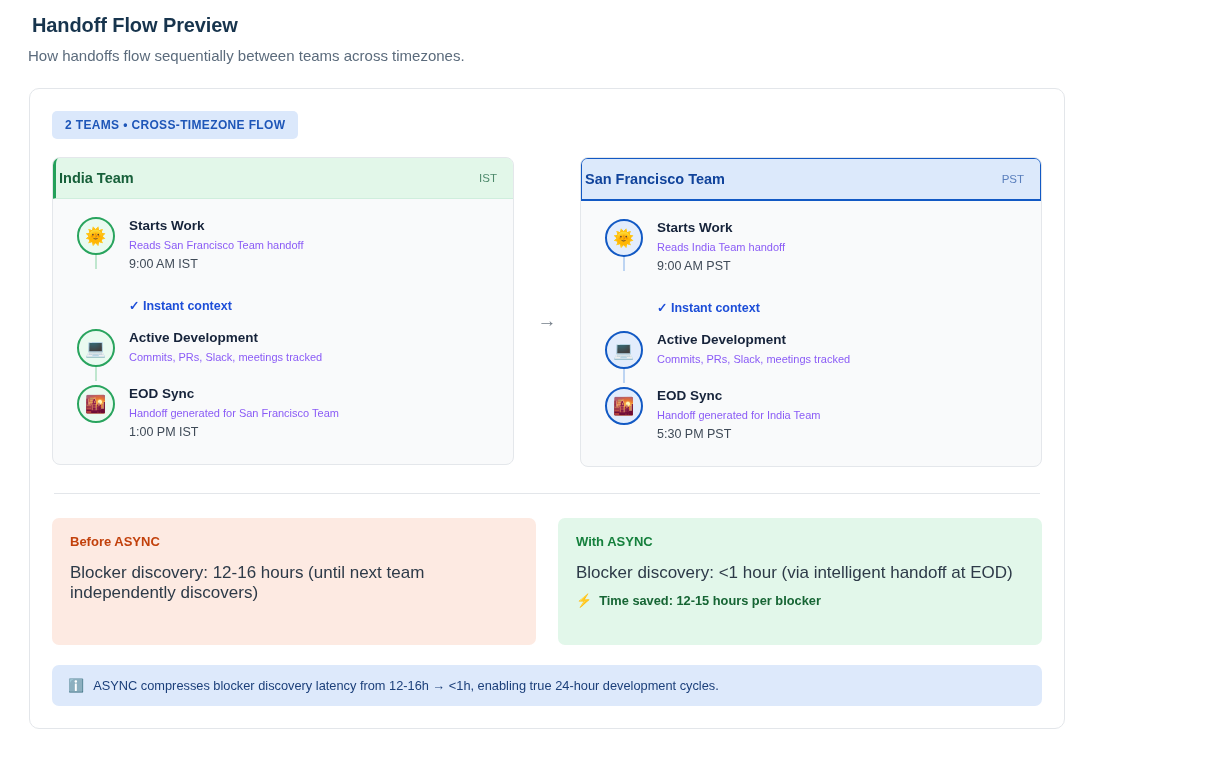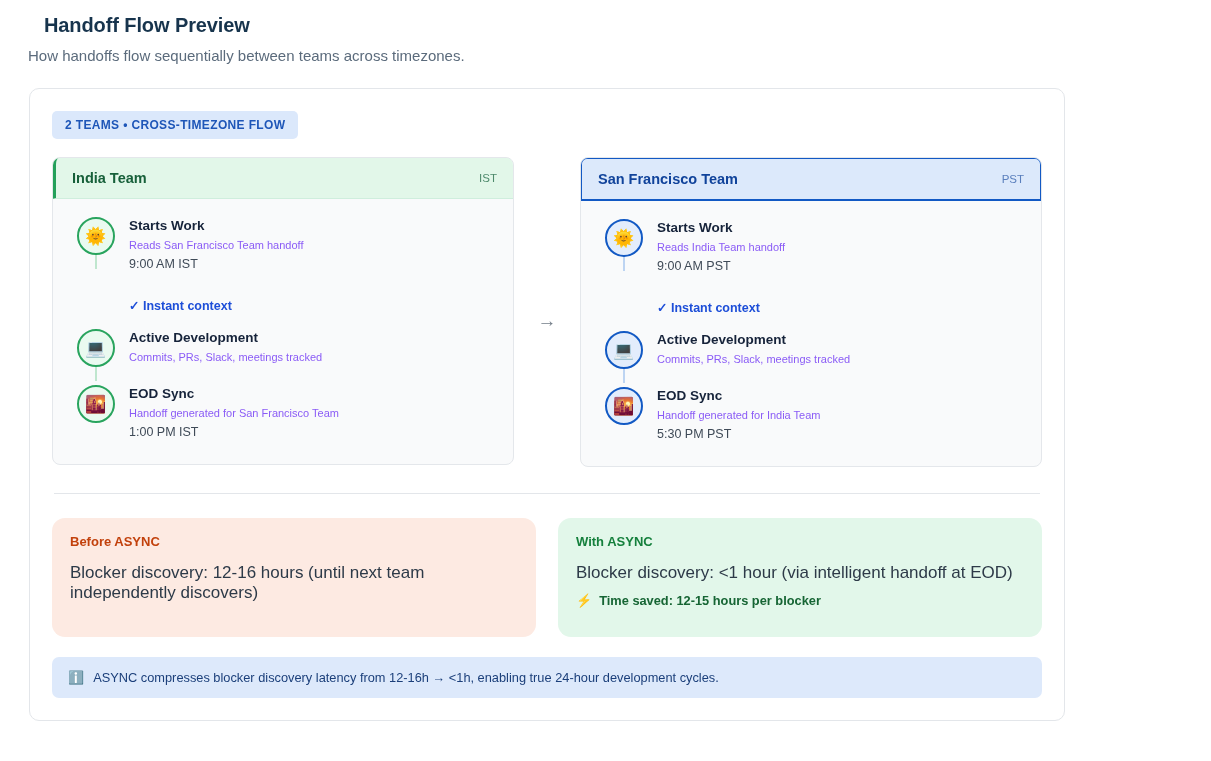--- a/index.html
+++ b/index.html
@@ -17,21 +17,21 @@
     color: #1f2d3d;
   }
 
   .page { padding: 14px 28px 0 28px; }
 
   .page-title {
     font-size: 20px;
     font-weight: bold;
     color: #17344d;
     letter-spacing: -0.1px;
-    margin: 0 0 10px 16px;
+    margin: 0 0 10px 4px;
   }
   .page-subtitle {
     font-size: 15px;
     color: #5b6b7c;
     margin: 0 0 24px 0;
   }
 
   .panel {
     border: 1px solid #e3e6ea;
     border-radius: 10px;
@@ -67,21 +67,21 @@
     overflow: hidden;
   }
   .team-card .card-body {
     padding: 18px 20px 20px 20px;
   }
 
   .team-header {
     display: flex;
     align-items: center;
     justify-content: space-between;
-    padding: 12px 16px 12px 16px;
+    padding: 12px 16px 12px 3px;
     font-size: 14.5px;
   }
   .team-name { font-weight: bold; }
   .team-tz { font-size: 11.5px; font-weight: normal; }
 
   .team-card.green .team-header {
     background: #e2f7e9;
     border-left: 4px solid #24a05a;
     border-top: 1px solid #b9e5cb;
     border-right: 1px solid #cfeedd;
@@ -192,22 +192,22 @@
     background: #e3e6ea;
     margin: 26px 2px 24px 2px;
   }
 
   .compare-row {
     display: flex;
     gap: 22px;
   }
   .compare-box {
     flex: 1 1 0;
-    border-radius: 13px;
-    padding: 16px 18px 24px 18px;
+    border-radius: 7px;
+    padding: 16px 18px 32px 18px;
     min-height: 98px;
   }
   .compare-box.before { background: #fdeae2; }
   .compare-box.after  { background: #e2f7ea; }
 
   .cmp-title {
     font-size: 13px;
     font-weight: bold;
     margin-bottom: 14px;
   }

